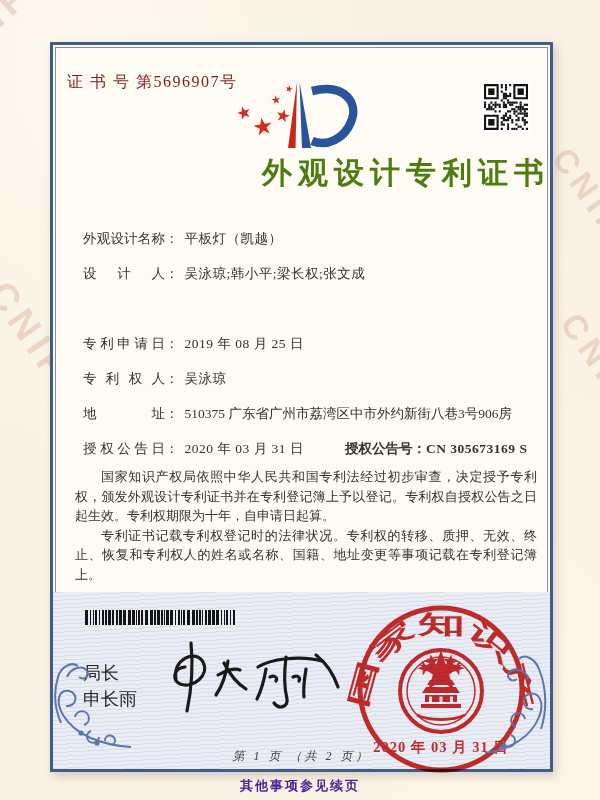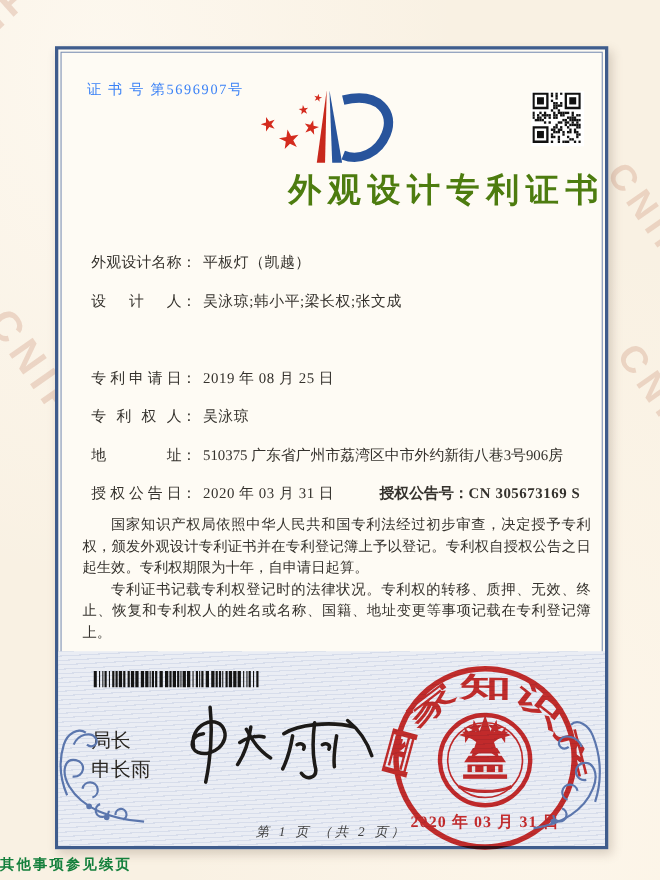--- a/index.html
+++ b/index.html
@@ -22,21 +22,21 @@
     background:#fefbf4;border:3px solid #3f5c8c;
     box-shadow:3px 4px 9px rgba(90,70,50,0.22);
     z-index:2;
   }
   .paper-inner-line{position:absolute;inset:2px;border:1px solid #7d91b4;pointer-events:none;}
   .content{position:absolute;inset:0;}
   .band{
     position:absolute;left:0;right:0;top:547px;bottom:0;
     background:repeating-linear-gradient(177deg, rgba(122,142,190,0.17) 0 1px, rgba(0,0,0,0) 1px 4px),#eaedf4;
   }
-  .certno{position:absolute;left:26px;top:27px;font-size:13px;letter-spacing:1.5px;color:#3b82f6;}
+  .certno{position:absolute;left:14px;top:27px;font-size:16px;letter-spacing:1.5px;color:#7f1d1d;}
   .logo{position:absolute;left:179px;top:33px;width:136px;height:74px;}
   .qr{position:absolute;left:430px;top:38px;width:46px;height:48px;background:#fff;padding:1px;}
   .title{
     position:absolute;left:0;top:108px;width:100%;text-align:right;
     font-size:30px;font-weight:bold;letter-spacing:6px;color:#4d7c0f;
   }
   .frow{position:absolute;left:30px;right:20px;font-size:13.5px;color:#35322d;white-space:nowrap;}
   .flabel{display:inline-block;width:82px;text-align:justify;text-align-last:justify;vertical-align:top;}
   .fcolon{display:inline-block;margin-right:6px;}
   .fvalue{letter-spacing:0.5px;}
@@ -49,22 +49,22 @@
   .barcode{position:absolute;left:32px;top:565px;width:154px;height:15px;}
   .signer{position:absolute;left:30px;top:615px;font-size:18px;line-height:26px;color:#2a2723;}
   .signature{position:absolute;left:107px;top:592px;width:185px;height:82px;}
   .seal{position:absolute;left:300px;top:556px;width:176px;height:176px;mix-blend-mode:multiply;opacity:0.92;}
   .flourish{position:absolute;}
   .footer{
     position:absolute;left:0;top:703px;width:100%;text-align:center;
     font-size:12px;letter-spacing:3px;color:#404040;font-style:italic;
   }
   .continuation{
-    position:absolute;left:0;top:777px;width:100%;z-index:2;
-    font-size:13px;letter-spacing:2px;color:#15803d;font-weight:bold;
+    position:absolute;left:0;top:777px;width:100%;text-align:center;z-index:2;
+    font-size:13px;letter-spacing:2px;color:#4c1d95;font-weight:bold;
   }
 </style>
 </head>
 <body>
 
 <div class="wm" style="left:-78px;top:-6px;font-size:38px;transform:rotate(-42deg);">CNIPA</div>
 <div class="wm" style="left:532px;top:186px;font-size:33px;transform:rotate(55deg);">CNIPA</div>
 <div class="wm" style="left:-34px;top:324px;font-size:38px;transform:rotate(55deg);">CNIPA</div>
 <div class="wm" style="left:540px;top:352px;font-size:34px;transform:rotate(55deg);">CNIPA</div>
 <div class="wm" style="left:185px;top:505px;font-size:34px;transform:rotate(55deg);opacity:0.45;">CNIPA</div>

